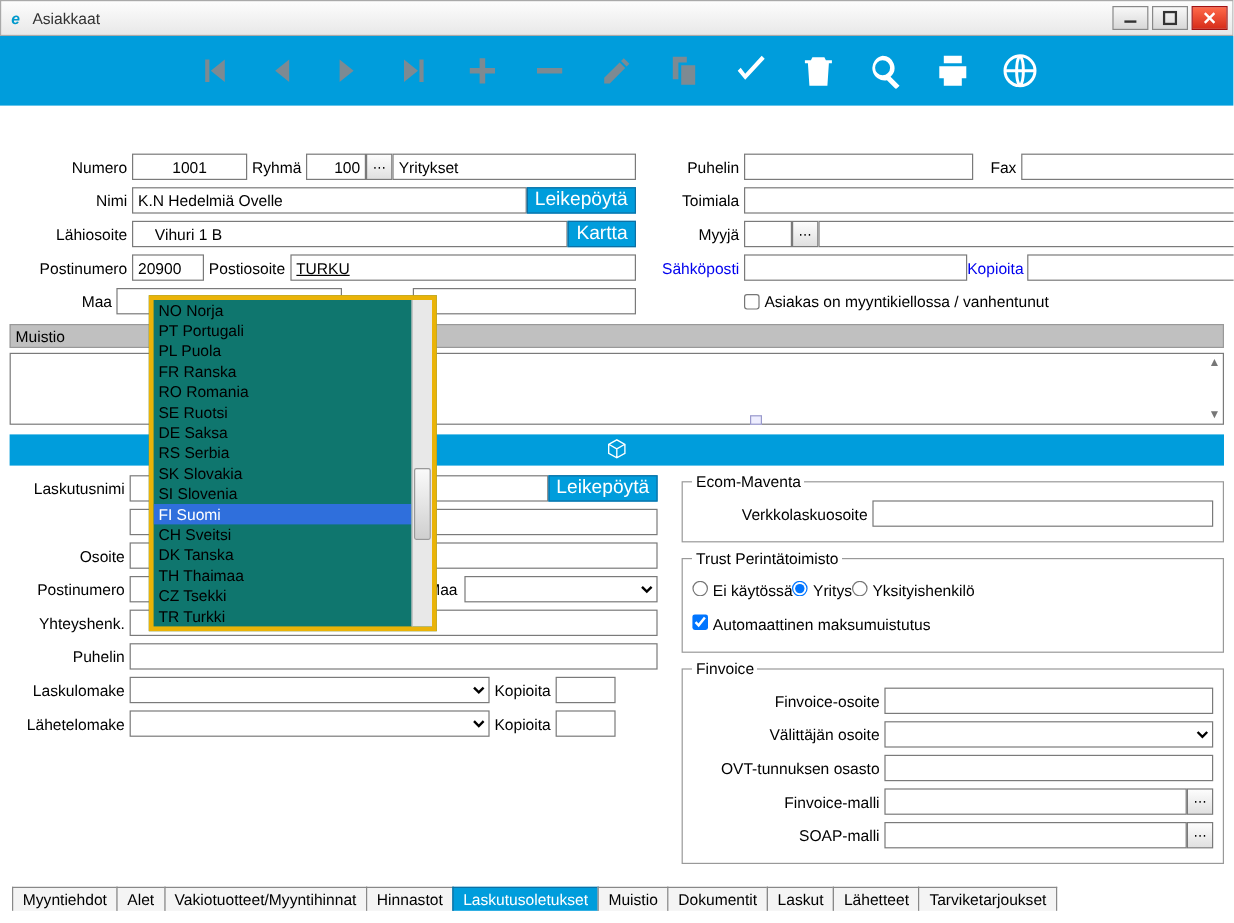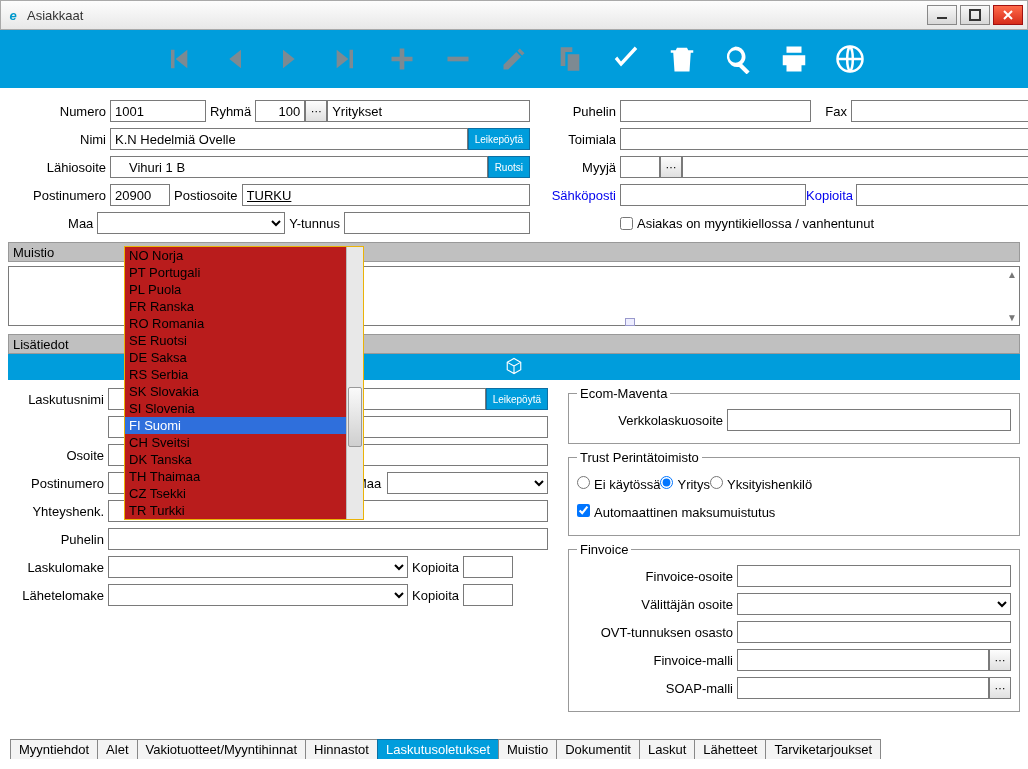--- a/index.html
+++ b/index.html
@@ -14,42 +14,42 @@
 
 .toolbar { height: 58px; background: #009ddc; display: flex; align-items: center; justify-content: center; gap: 22px; }
 .toolbar .tb-btn { width: 34px; height: 34px; display:flex; align-items:center; justify-content:center; cursor:pointer; }
 .toolbar .tb-btn svg { fill:#7d8a92; }
 .toolbar .tb-btn.white svg { fill:#fff; }
 
 .form-area { padding: 10px 10px 0 10px; }
 .row { display:flex; align-items:center; margin-bottom: 2px; height: 26px; }
 .lbl { text-align:right; padding-right:4px; white-space: nowrap; }
 .txt { border:1px solid #7a7a7a; height:22px; padding:1px 4px; background:#fff; }
-.btn-small { height:22px; border:1px solid #0d6fa3; background:#009ddc; color:#fff; font-size:10px; padding:0 6px; cursor:pointer; }
+.btn-small { height:22px; border:1px solid #0d6fa3; background:#009ddc; color:#fff; font-size:16px; padding:0 6px; cursor:pointer; }
 .ellipsis-btn { width:22px; height:22px; border:1px solid #7a7a7a; background:linear-gradient(#fdfdfd,#e0e0e0); display:inline-flex; align-items:center; justify-content:center; cursor:pointer; font-size:11px; }
 
-.two-col { display:flex; gap:20px; }
+.two-col { display:flex; gap:20px;margin-top:28px; }
 .col-l { width:520px; }
 .col-r { flex:1; }
 
 .link { color:#0000ee; cursor:pointer; }
 
 .section-header { background:#c0c0c0; border:1px solid #999; height:20px; display:flex; align-items:center; padding:0 4px; font-weight:normal; }
 .memo-box { border:1px solid #7a7a7a; background:#fff; height:60px; }
 
 .blue-band { background:#009ddc; height:26px; display:flex; align-items:center; justify-content:center; }
 
 fieldset.group { border:1px solid #999; padding:6px 8px 8px 8px; margin-bottom:6px; }
 fieldset.group > legend { padding:0 3px; }
 
 .tabs { position:absolute; bottom:10px; left:10px; right:10px; display:flex; }
 .tabs .tab { border:1px solid #888; border-bottom:none; padding:2px 8px; background:#f4f4f4; margin-right:-1px; cursor:pointer; font-size:13px; white-space:nowrap; }
 .tabs .tab.active { background:#009ddc; color:#fff; border-color:#0d6fa3; }
 
-.dropdown-open { position:absolute; left:124px; top:246px; width:240px; background:#b91c1c; border:1px solid #eab308; z-index:100; display:flex; }
+.dropdown-open { position:absolute; left:124px; top:246px; width:240px; background:#0f766e; border:4px solid #eab308; z-index:100; display:flex; }
 .dropdown-open .dd-list { flex:1; overflow:hidden; }
 .dropdown-open .dd-item { padding:1px 4px; white-space:nowrap; cursor:pointer; }
 .dropdown-open .dd-item.sel { background:#2f6fdc; color:#fff; }
 .dropdown-open .dd-scroll { width:17px; background:#e8e8e8; border-left:1px solid #bbb; position:relative; }
 .dropdown-open .dd-thumb { position:absolute; left:1px; right:1px; top:140px; height:60px; background:linear-gradient(#fafafa,#cfcfcf); border:1px solid #999; border-radius:2px; }
 
 select.dd { height:22px; border:1px solid #7a7a7a; background:#fff; }
 
 .cb { margin-right:4px; }
 .radio { margin-right:4px; }
@@ -149,35 +149,35 @@
         <path d="M2 12h20M12 2c3 3 3 17 0 20M12 2c-3 3-3 17 0 20" fill="none" stroke="#fff" stroke-width="2"></path>
       </svg>
     </div>
 </div>
 
 <div class="form-area">
   <div class="two-col">
     <div class="col-l">
       <div class="row">
         <div class="lbl" style="width:100px">Numero</div>
-        <input class="txt" style="width: 96px; text-align: left;" value="1001">
+        <input class="txt" style="width: 96px; text-align: center;" value="1001">
         <div class="lbl" style="padding:0 4px">Ryhmä</div>
         <input class="txt" style="width: 50px; text-align: right;" value="100">
         <span class="ellipsis-btn">⋯</span>
         <input class="txt" style="flex: 1 1 0%;" value="Yritykset">
       </div>
       <div class="row">
         <div class="lbl" style="width:100px">Nimi</div>
         <input class="txt" style="flex: 1 1 0%;" value="K.N Hedelmiä Ovelle">
         <button class="btn-small">Leikepöytä</button>
       </div>
       <div class="row">
         <div class="lbl" style="width:100px">Lähiosoite</div>
         <input class="txt" style="flex: 1 1 0%; padding-left: 18px;" value="Vihuri 1 B">
-        <button class="btn-small">Ruotsi</button>
+        <button class="btn-small">Kartta</button>
       </div>
       <div class="row">
         <div class="lbl" style="width:100px">Postinumero</div>
         <input class="txt" style="width: 60px;" value="20900">
         <div class="lbl" style="padding:0 4px">Postiosoite</div>
         <input class="txt" style="flex: 1 1 0%; text-decoration: underline;" value="TURKU">
       </div>
       <div class="row">
         <div class="lbl" style="width:100px">Maa</div>
         <select class="dd" style="width:216px"></select>
@@ -223,21 +223,20 @@
     <div class="memo-box" style="width:250px"></div>
     <div class="memo-box memo-wrap" style="flex:1">
       <span class="scroll-up">▲</span>
       <span class="scroll-dn">▼</span>
       <span class="bottom-slider-mark"></span>
     </div>
   </div>
 </div>
 
 <div style="margin:8px 8px 0 8px">
-  <div class="section-header">Lisätiedot</div>
   <div class="blue-band">
     <span>
       <svg width="18" height="18" viewBox="0 0 24 24">
           <path d="M3 7l9-5 9 5v10l-9 5-9-5zM12 12l8-4.5M12 12L4 7.5M12 12v9" fill="none" stroke="#fff" stroke-width="1.5"></path>
         </svg>
     </span>
   </div>
 
   <div class="two-col" style="margin-top:6px">
     <div class="col-l" style="width:540px">

